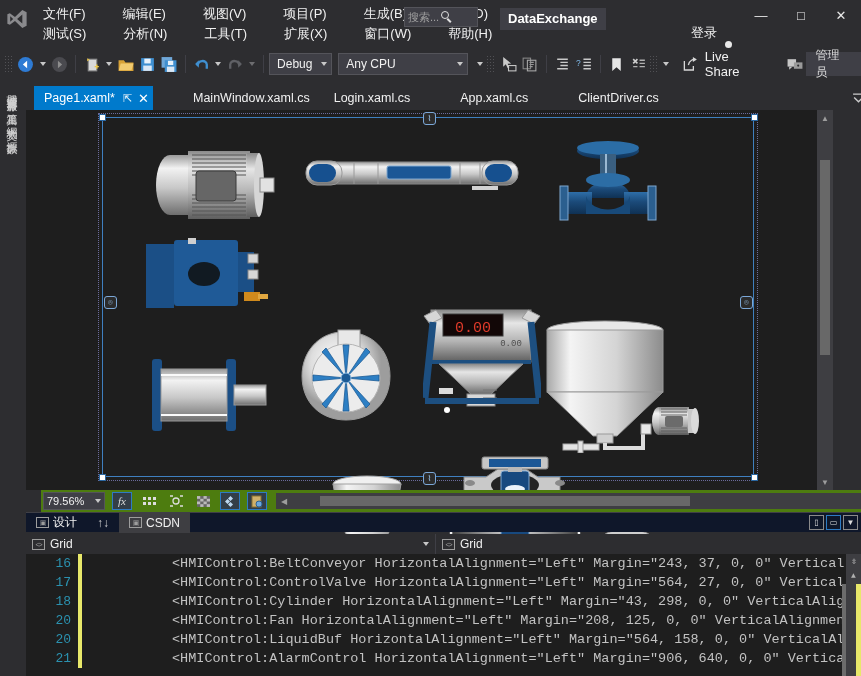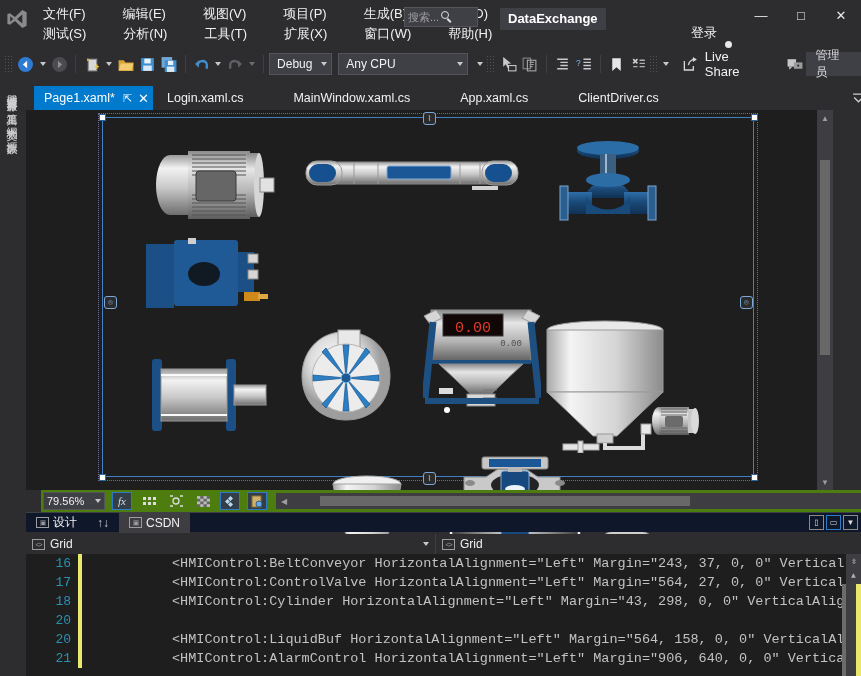--- a/index.html
+++ b/index.html
@@ -344,22 +344,22 @@
 
     <div class="admin">管理员</div>
   </div>
 
   <div class="tabstrip">
     <div class="tab active">
       <span>Page1.xaml*</span>
       <span class="pin">⇱</span>
       <span class="x">✕</span>
     </div>
+    <div class="tab" style="padding-left:40px">MainWindow.xaml.cs</div>
     <div class="tab" style="padding-left:14px">Login.xaml.cs</div>
-    <div class="tab" style="padding-left:40px">MainWindow.xaml.cs</div>
     <div class="tab" style="padding-left:40px">App.xaml.cs</div>
     <div class="tab" style="padding-left:40px">ClientDriver.cs</div>
     <div class="overflow">
       <svg width="13" height="13" viewBox="0 0 12 12">
           <path d="M1 2 h10 M2 5 L6 9 L10 5" stroke="#ccc" stroke-width="1.3" fill="none"></path>
         </svg>
     </div>
   </div>
 
   <div class="leftrail">
@@ -694,20 +694,21 @@
     <div class="codeline">
       <span class="gutter">18</span>
       <span class="changebar"></span>
       <span class="indentbox"></span>
       <span class="k-val">&lt;HMIControl:Cylinder HorizontalAlignment="Left" Margin="43, 298, 0, 0" VerticalAlig</span>
     </div>
     <div class="codeline">
       <span class="gutter">20</span>
       <span class="changebar"></span>
       <span class="indentbox"></span>
+      <span class="k-val">&lt;HMIControl:Fan HorizontalAlignment="Left" Margin="208, 125, 0, 0" VerticalAlignmen</span>
     </div>
     <div class="codeline">
       <span class="gutter">20</span>
       <span class="changebar"></span>
       <span class="indentbox"></span>
       <span class="k-val">&lt;HMIControl:LiquidBuf HorizontalAlignment="Left" Margin="564, 158, 0, 0" VerticalAl</span>
     </div>
     <div class="codeline">
       <span class="gutter">21</span>
       <span class="changebar"></span>

